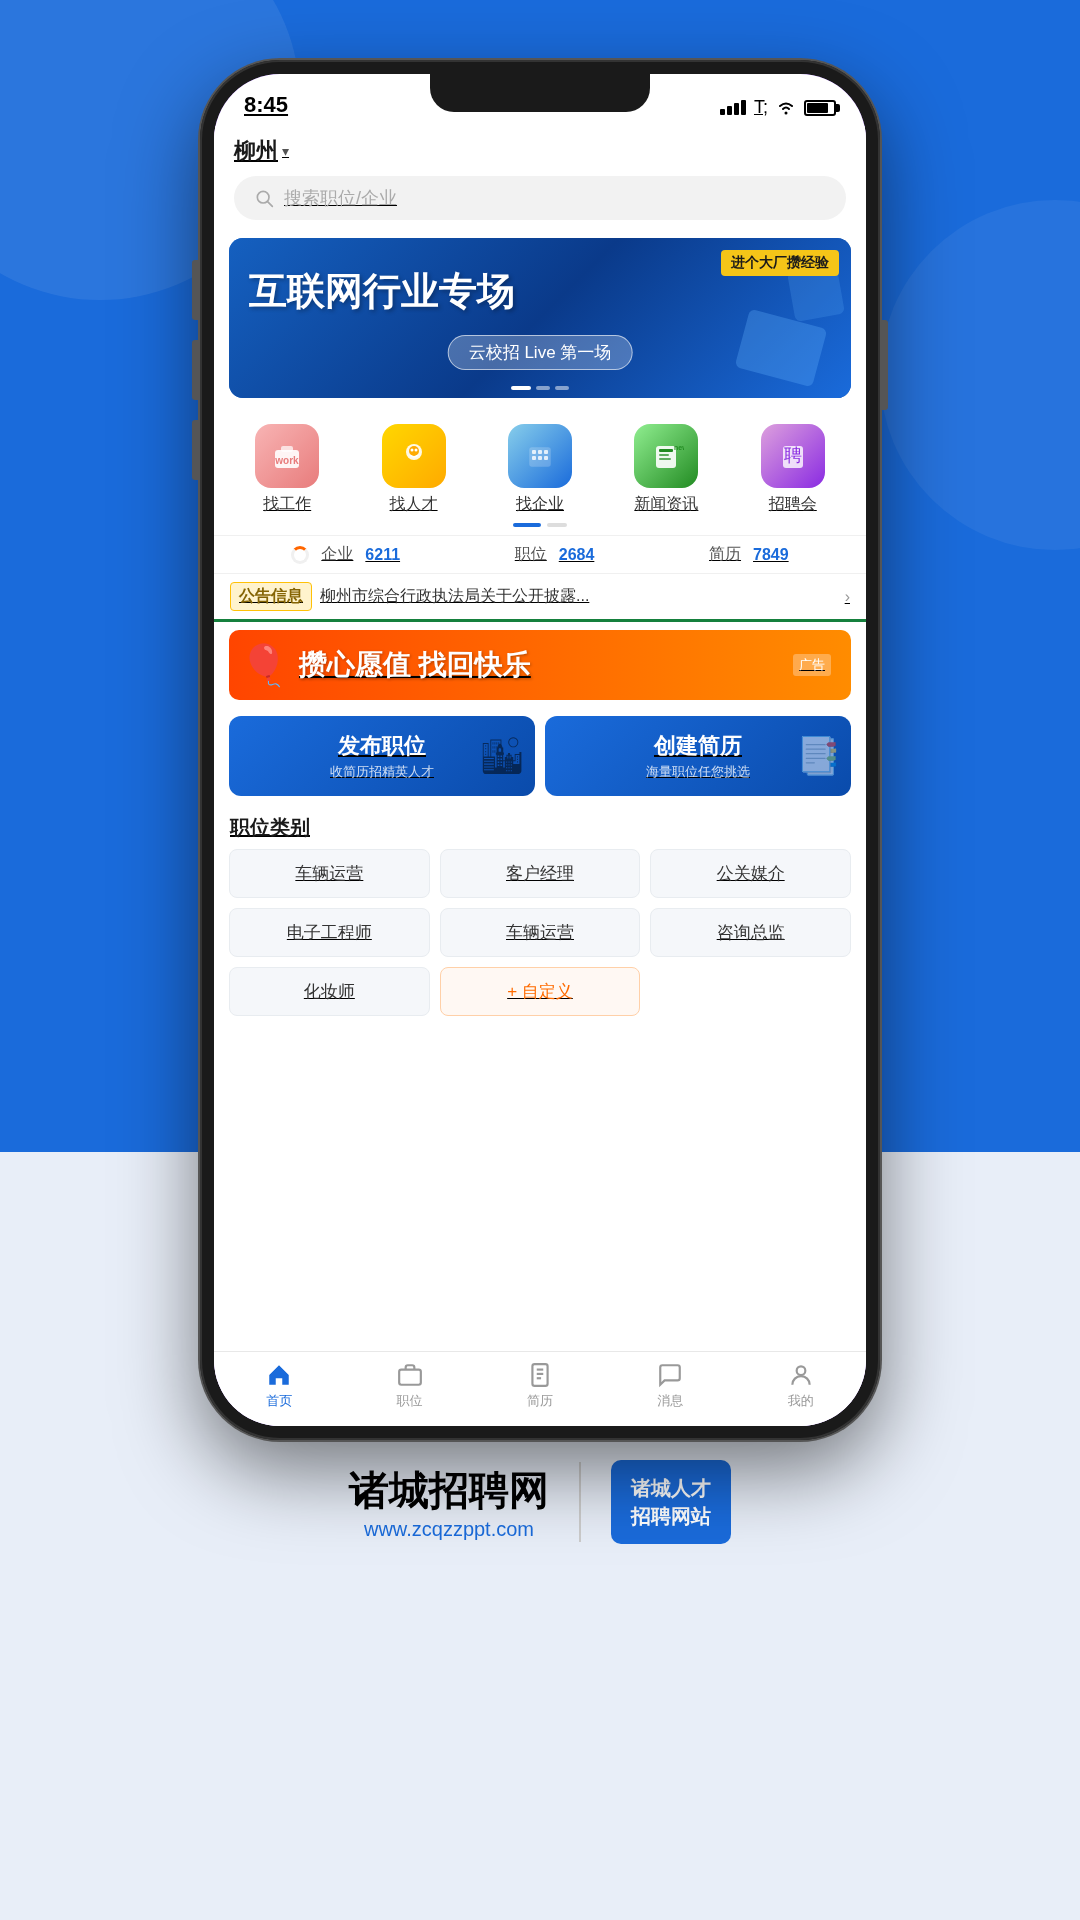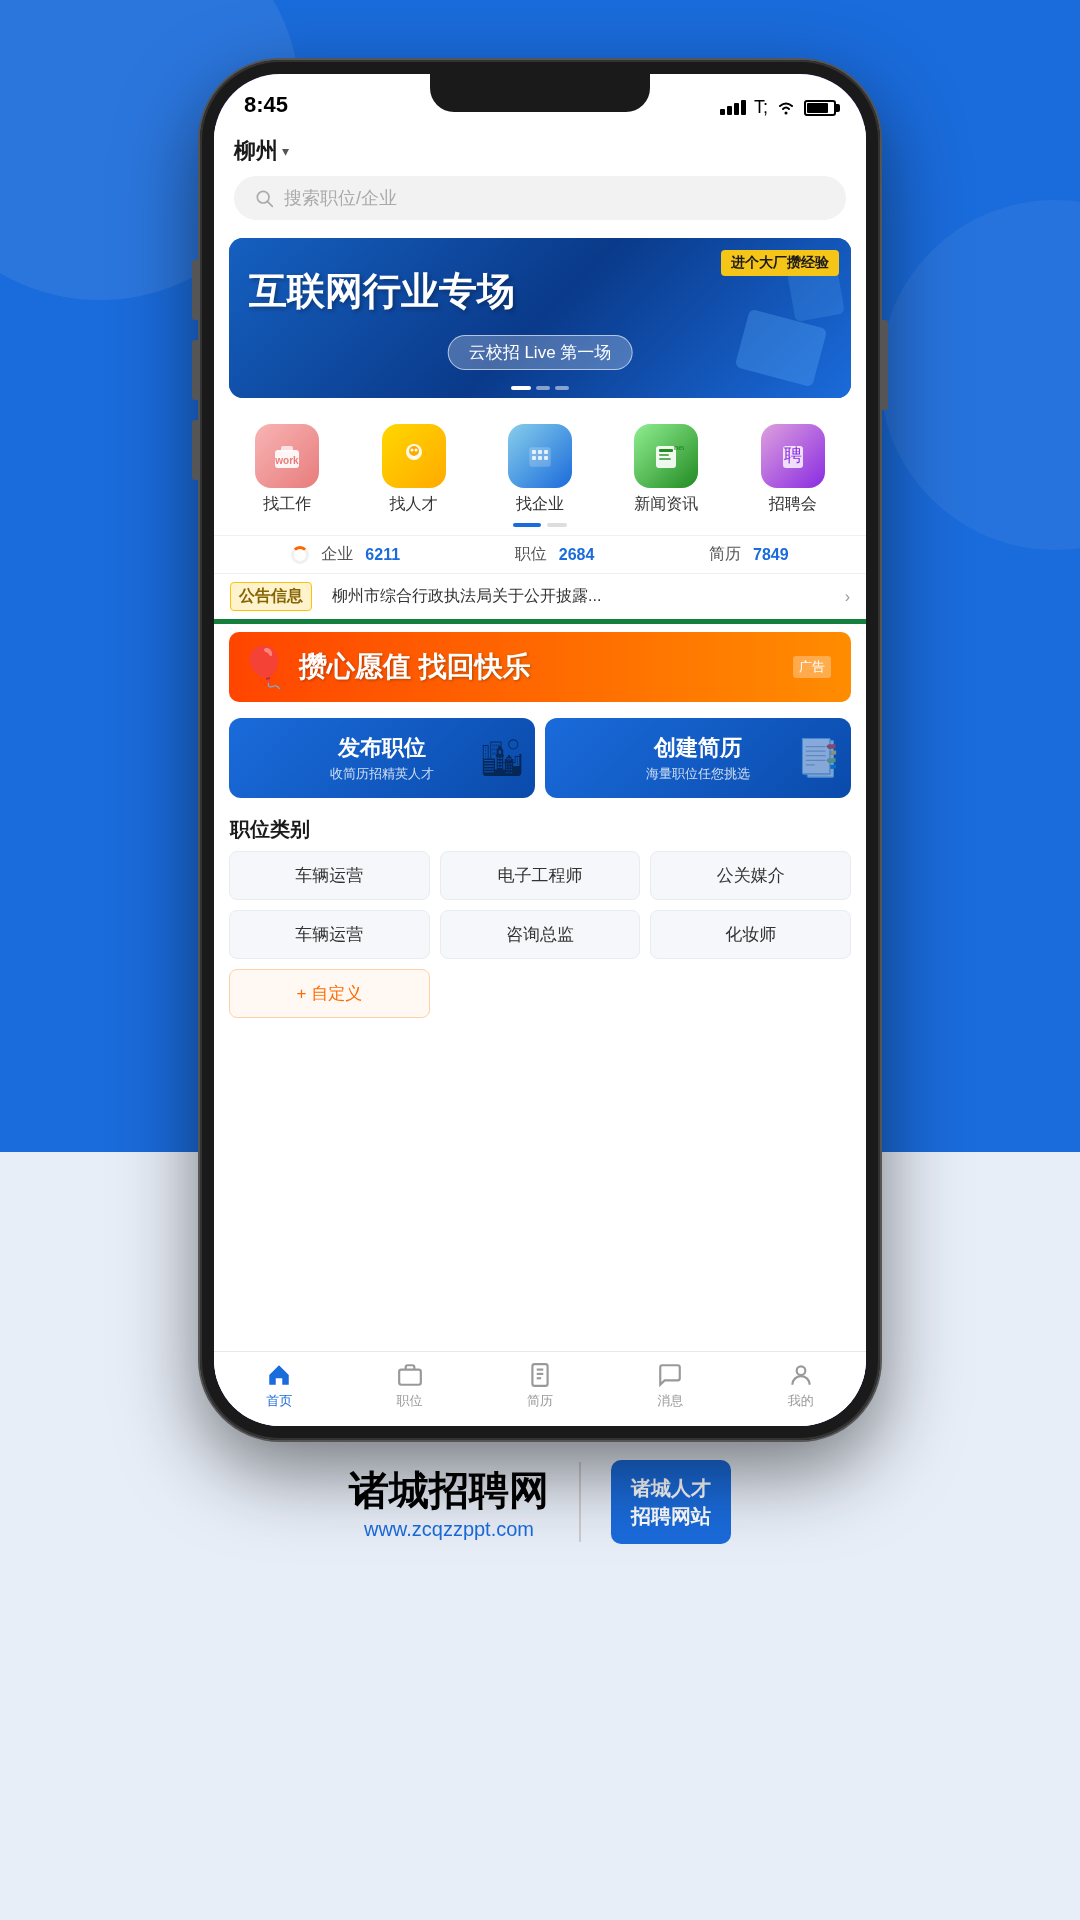--- a/index.html
+++ b/index.html
@@ -52,20 +52,21 @@
       background: #555;
       border-radius: 0 3px 3px 0;
     }
 
     .phone-screen {
       position: absolute;
       top: 14px; left: 14px; right: 14px; bottom: 14px;
       background: #6d28d9;
       border-radius: 66px;
       overflow: hidden;
+      text-decoration: underline;
     }
 
     
     .notch {
       position: absolute;
       top: 0;
       left: 50%;
       transform: translateX(-50%);
       width: 220px;
       height: 38px;
@@ -337,22 +338,22 @@
       border-radius: 50%;
     }
     .stat-label { font-size: 16px; color: #555; }
     .stat-value { font-size: 16px; font-weight: 700; color: #1a6bdb; }
 
     
     .notice-bar {
       display: flex;
       align-items: center;
       padding: 8px 16px;
-      border-bottom: 5px solid #15803d;
-      gap: 20px;
+      border-bottom: 3px solid #15803d;
+      gap: 8px;
     }
     .notice-tag {
       background: #fff3cd;
       color: #856404;
       font-size: 16px;
       font-weight: 700;
       padding: 3px 8px;
       border-radius: 4px;
       border: 1px solid #ffc107;
       white-space: nowrap;
@@ -718,22 +719,23 @@
         <div class="action-btn action-btn-resume">
           <div class="btn-decoration">📑</div>
           <span class="action-btn-title">创建简历</span>
           <span class="action-btn-sub">海量职位任您挑选</span>
         </div>
       </div>
 
       <div class="section-title">职位类别</div>
       <div class="category-grid">
         <div class="category-item">车辆运营</div>
+        <div class="category-item">客户经理</div>
+        <div class="category-item">公关媒介</div>
         <div class="category-item">电子工程师</div>
-        <div class="category-item">公关媒介</div>
         <div class="category-item">车辆运营</div>
         <div class="category-item">咨询总监</div>
         <div class="category-item">化妆师</div>
         <div class="category-item custom">+ 自定义</div>
       </div>
 
       <div class="tab-bar">
         <div class="tab-item">
           <svg width="26" height="26" viewBox="0 0 24 24" fill="#1a6bdb">
             <path d="M3 12L12 3L21 12V21H15V15H9V21H3V12Z"></path>

